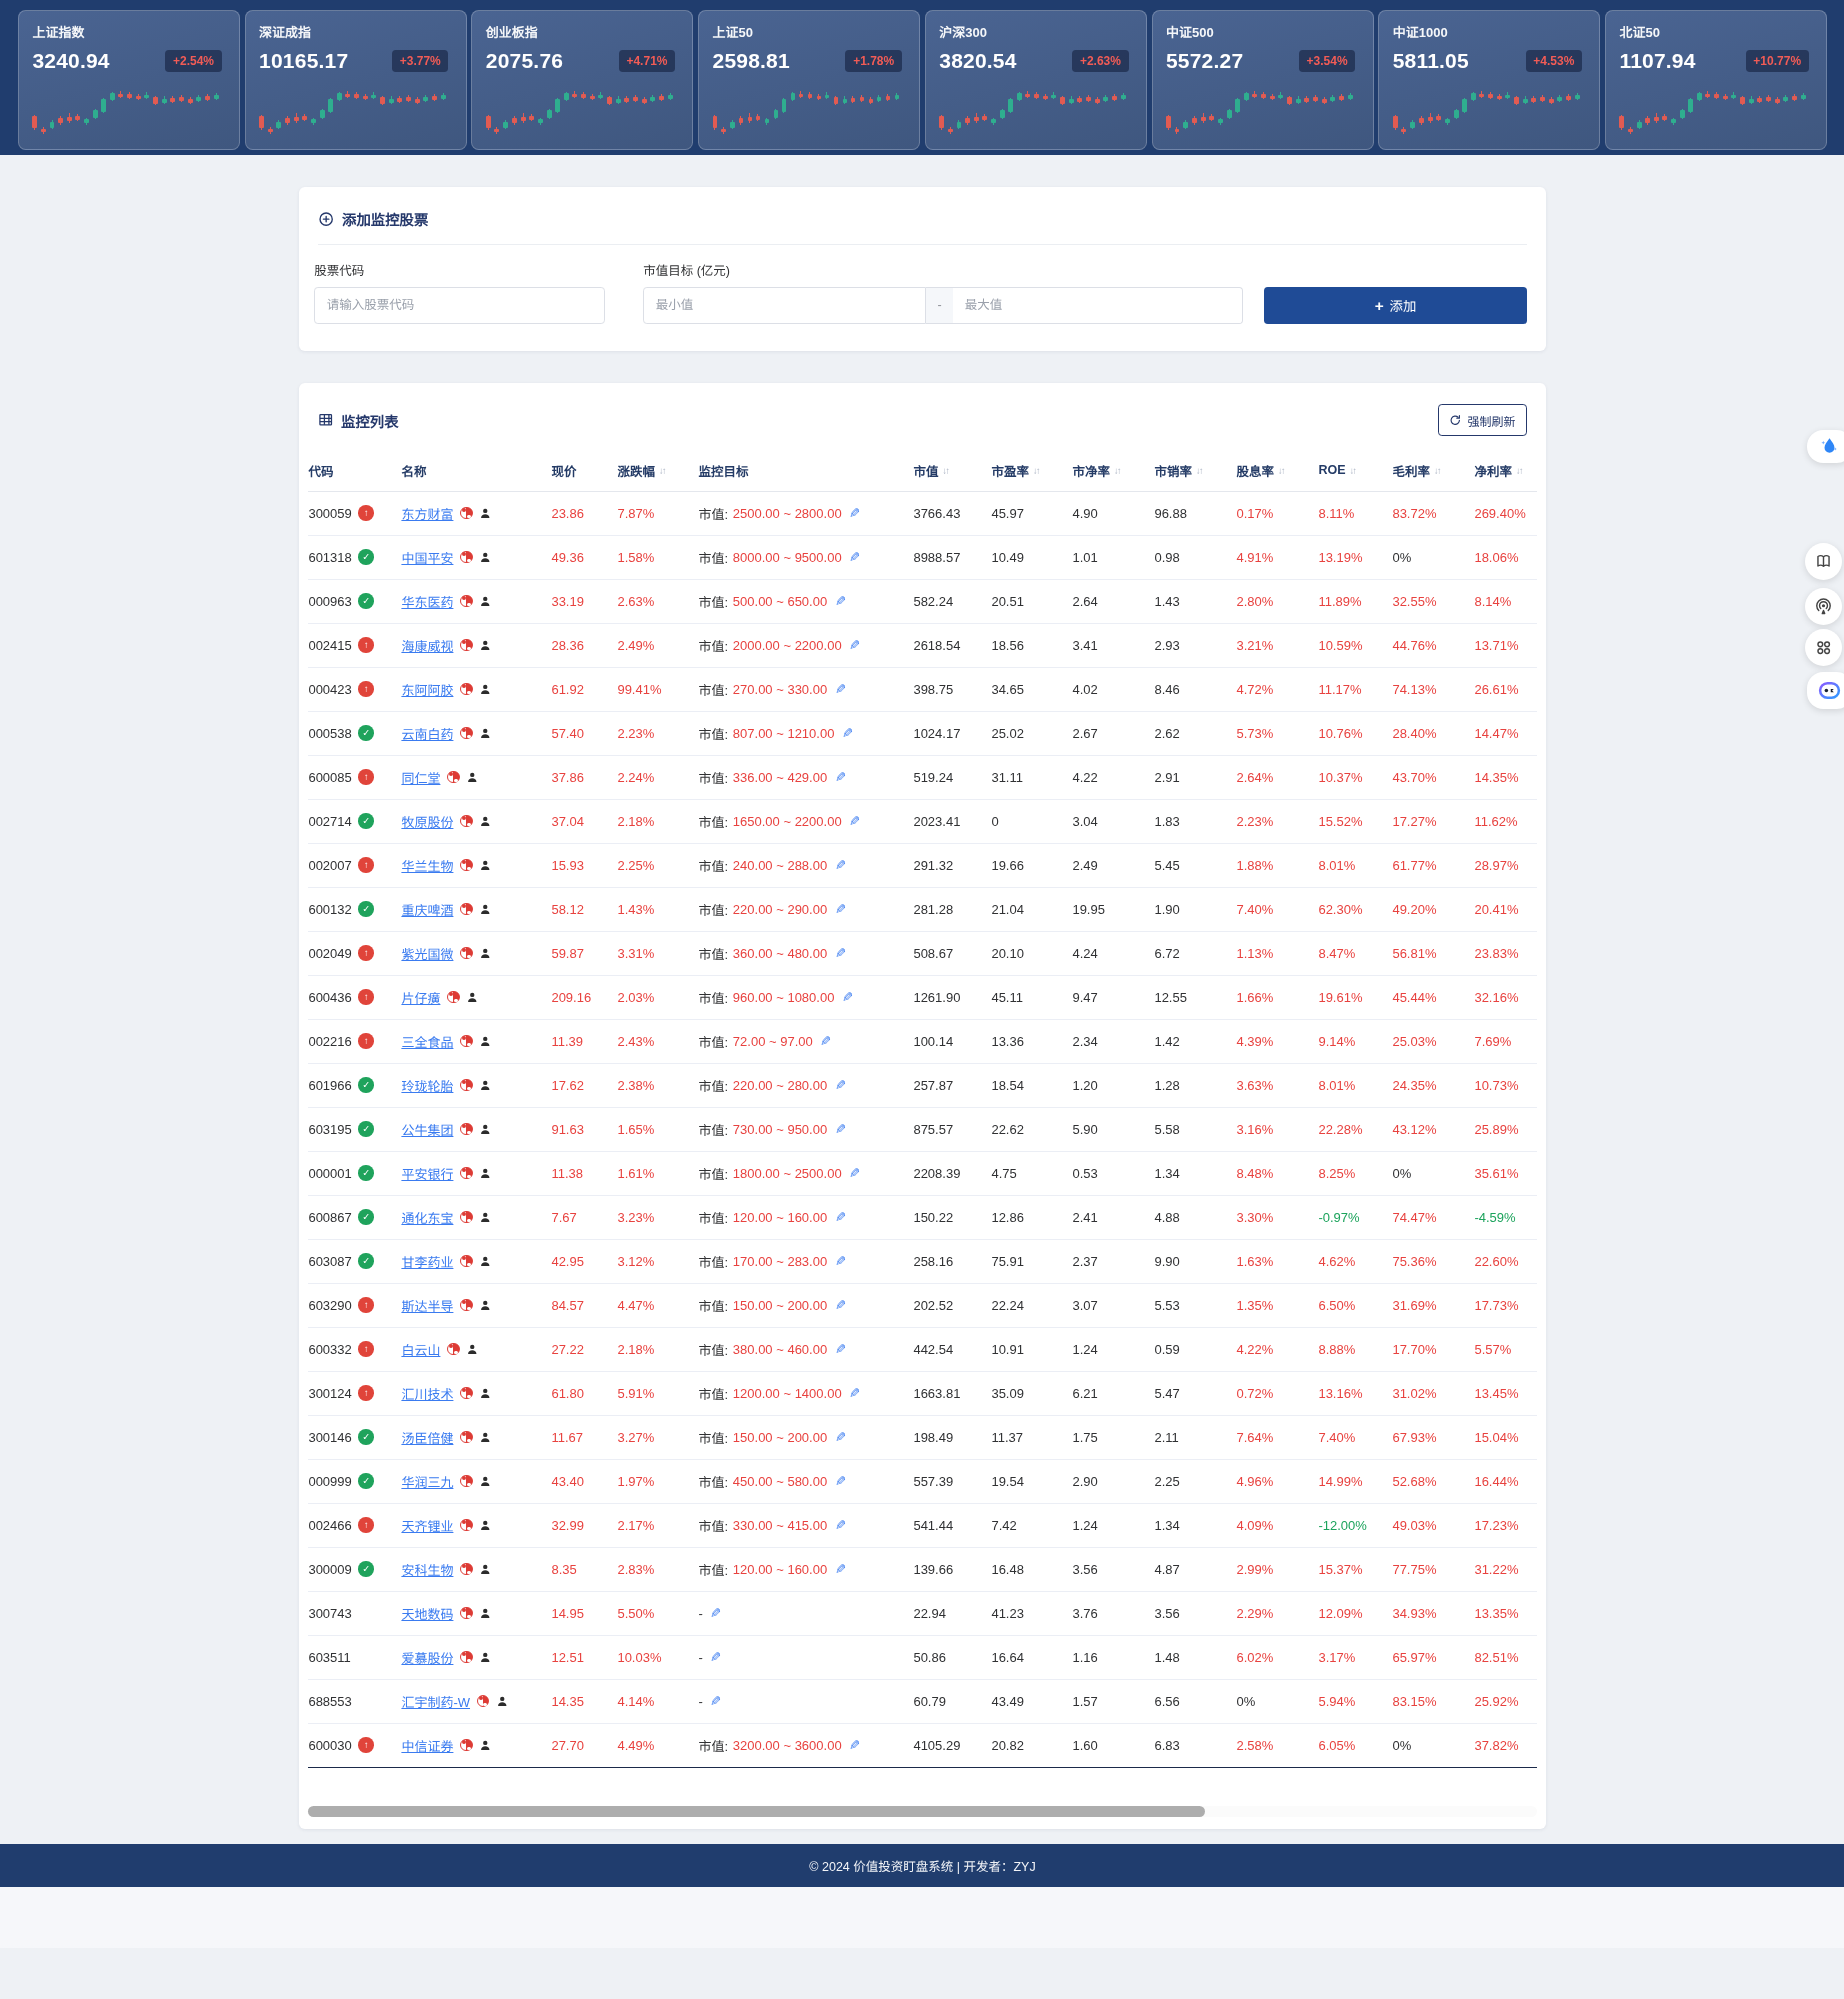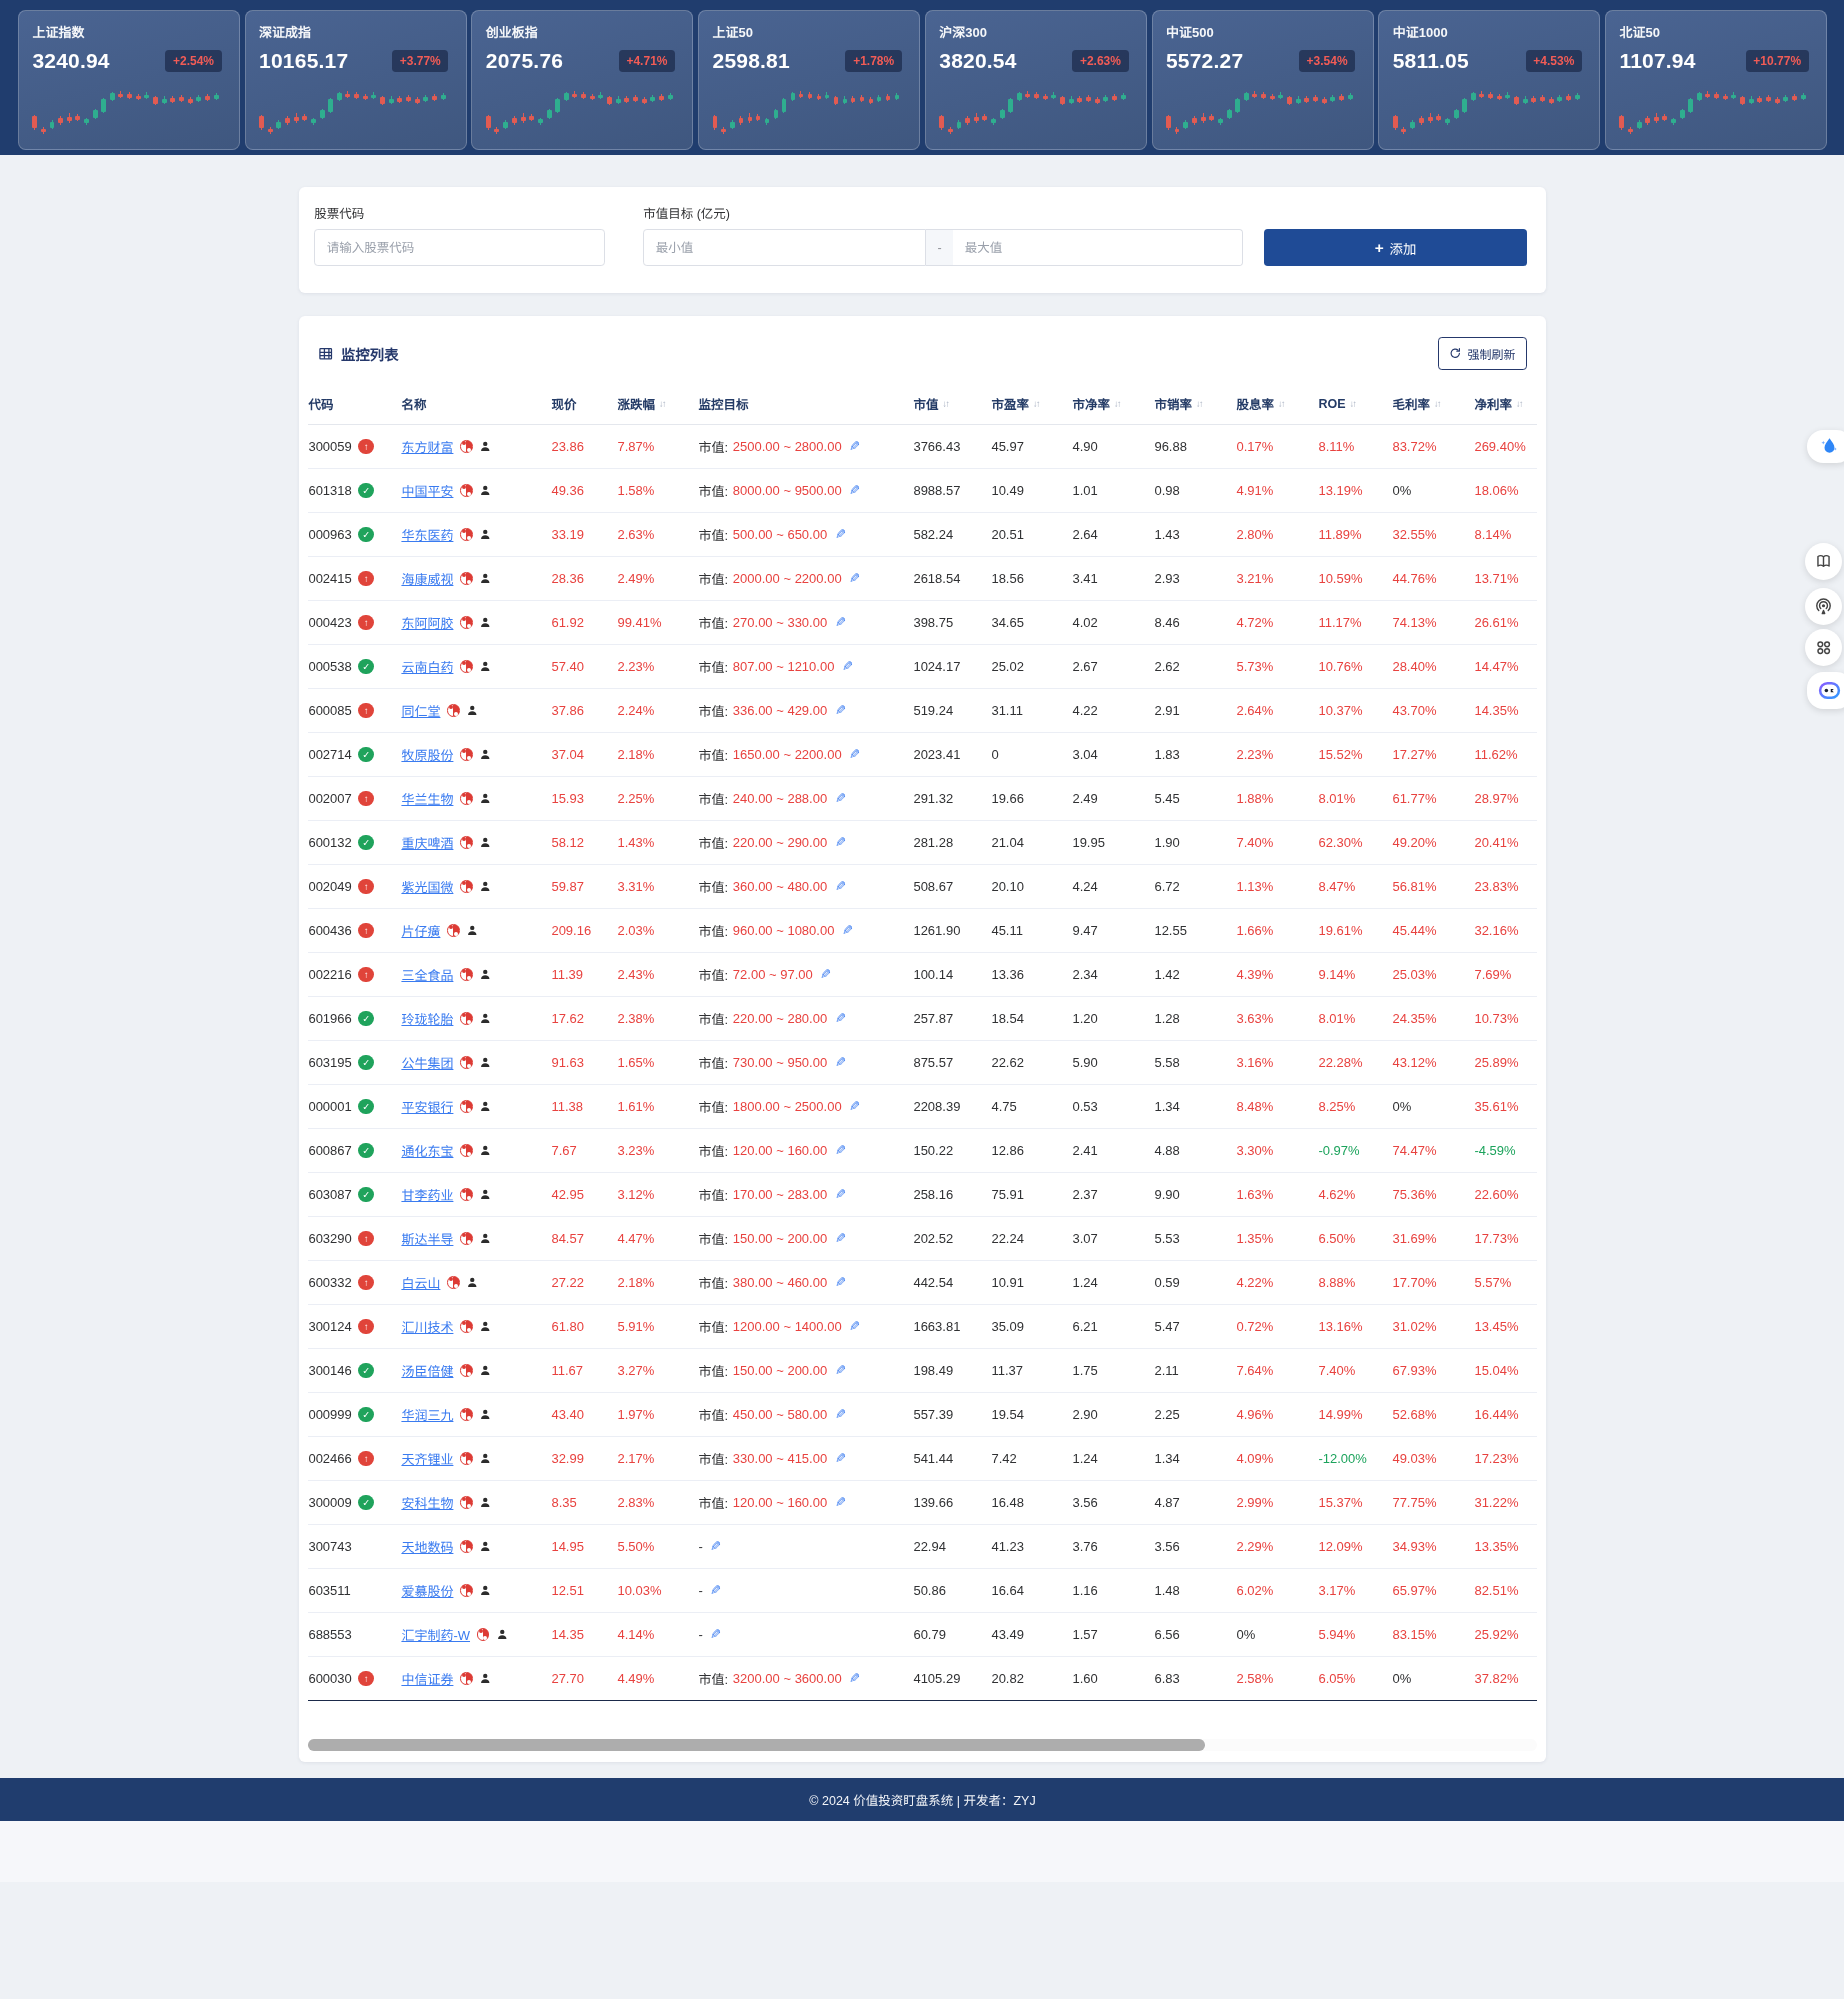--- a/index.html
+++ b/index.html
@@ -67,21 +67,21 @@
     width:27px; display:flex; align-items:center; justify-content:center;
     background:#f5f7fa; border-top:1px solid #dcdfe6; border-bottom:1px solid #dcdfe6;
     color:#909399; font-size:12.5px;
   }
   .add-btn {
     margin-left:21px; width:288px; height:37px; border:none; border-radius:3.8px;
     background:#1f4b96; color:#fff; font-size:13.4px; cursor:pointer; font-family:inherit;
     display:flex; align-items:center; justify-content:center; gap:5.8px;
   }
   .add-btn .plus { font-size:15.4px; font-weight:bold; line-height:1; }
-  .watch-card { margin-top:23px; padding-bottom:11.5px; }
+  .watch-card { margin-top:32px; padding-bottom:11.5px; }
   .watch-head { display:flex; align-items:center; justify-content:space-between; padding:21px 0 13.4px; }
   .refresh-btn {
     display:flex; align-items:center; gap:5.8px; cursor:pointer; background:#fff;
     border:1px solid #25386b; color:#25386b; border-radius:3.8px;
     padding:6.7px 10.6px; font-size:12px; font-family:inherit;
   }
   
   .tbl { margin:0 -9.6px; }
   .trow {
     display:grid; align-items:center;
@@ -744,20 +744,27 @@
             <div class="wick" style="height: 7px; background: rgb(47, 174, 143); top: auto; bottom: -1.1px;"></div>
           </div>
         </div>
       </div>
     </div>
 </header>
 
 <main class="main">
 
   <section class="card">
+    <div class="sec-title add-head">
+      <svg width="16.3" height="16.3" viewBox="0 0 24 24" fill="none" stroke="#25386b" stroke-width="2" stroke-linecap="round">
+          <circle cx="12" cy="12" r="9"></circle>
+          <path d="M12 8v8M8 12h8"></path>
+        </svg>
+      <span>添加监控股票</span>
+    </div>
     <div class="add-form">
       <div class="code-field">
         <div class="field-label">股票代码</div>
         <input class="inp" type="text" placeholder="请输入股票代码" style="">
       </div>
       <div class="target-field">
         <div class="field-label">市值目标 (亿元)</div>
         <div class="range-group">
           <input class="inp min" type="text" placeholder="最小值" style="">
           <span class="range-sep">-</span>

